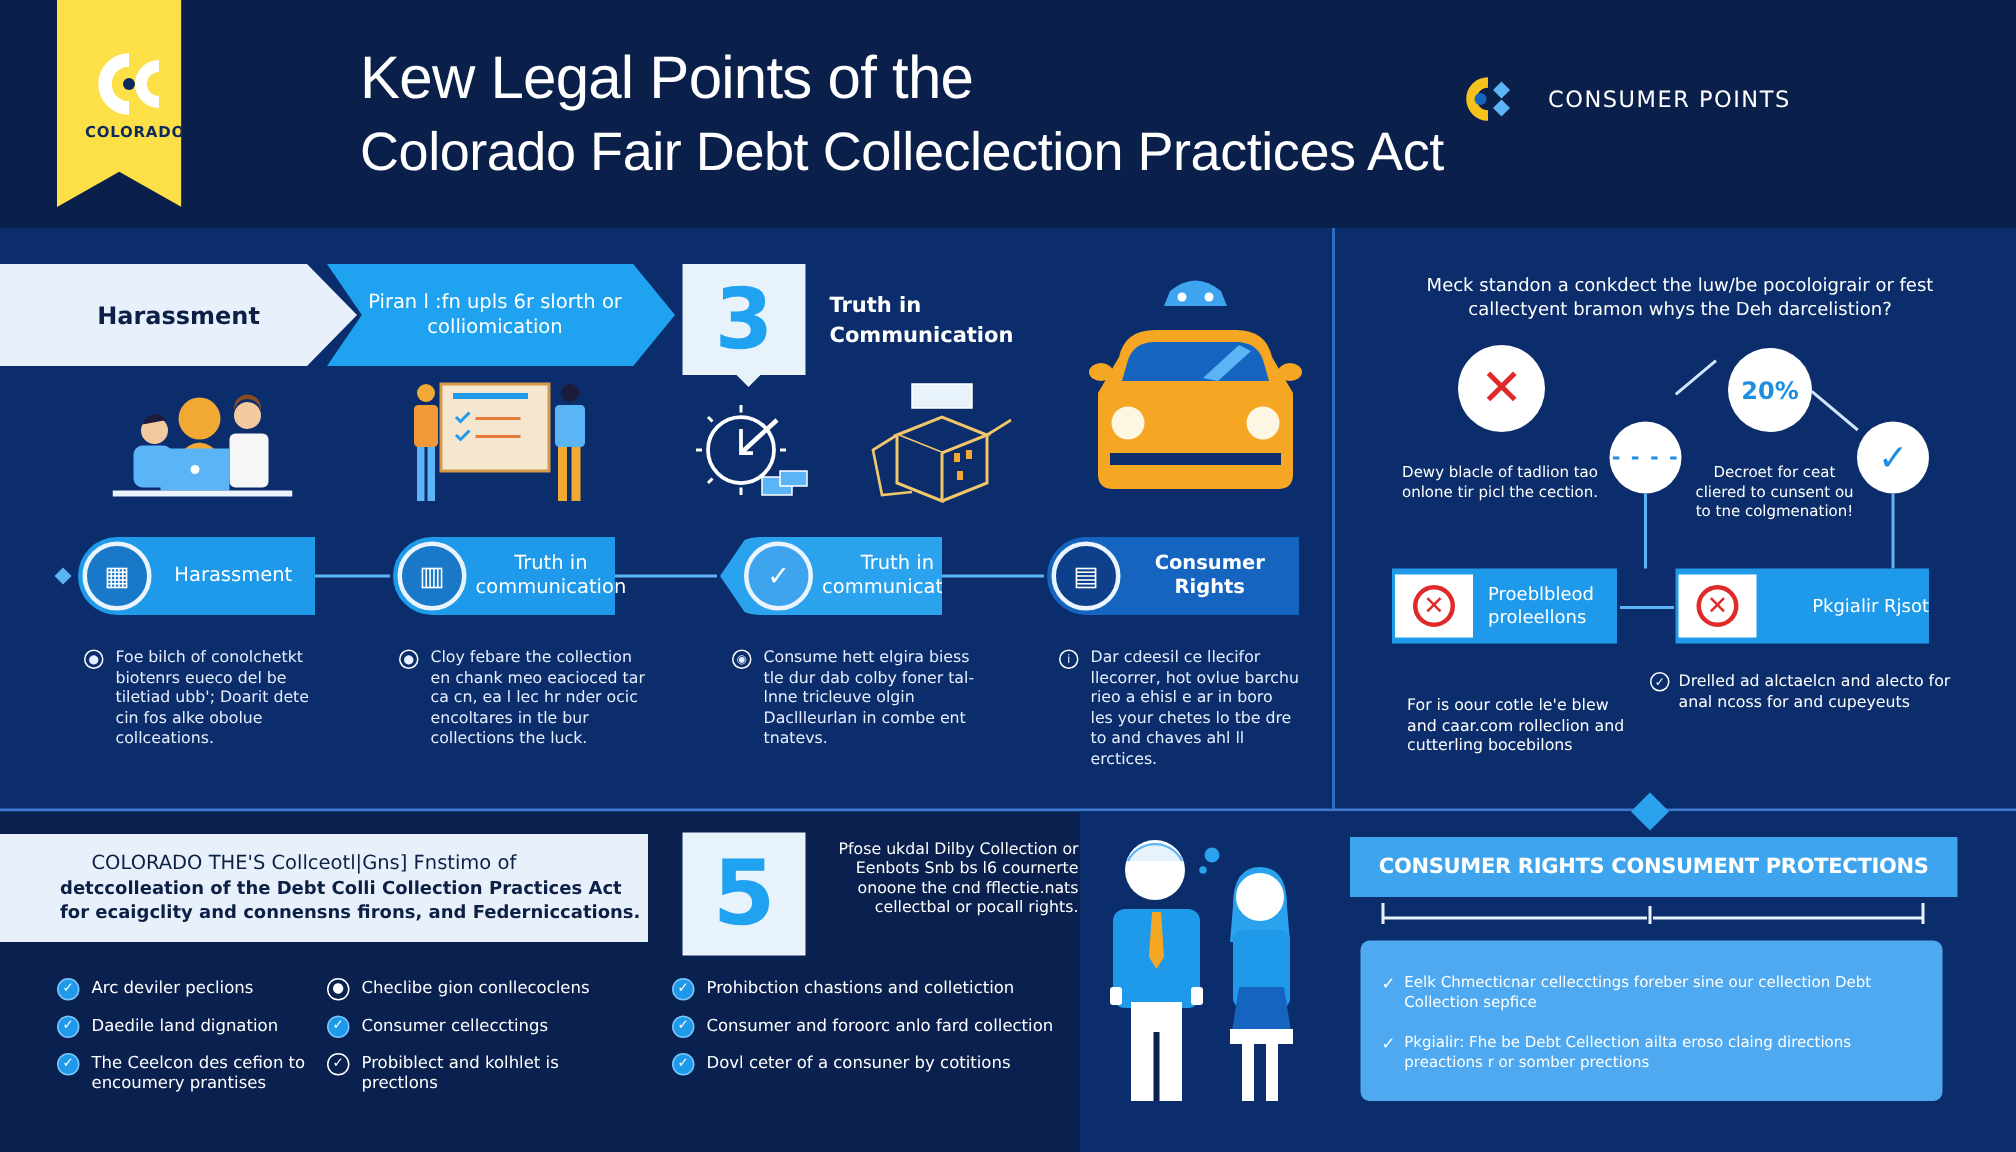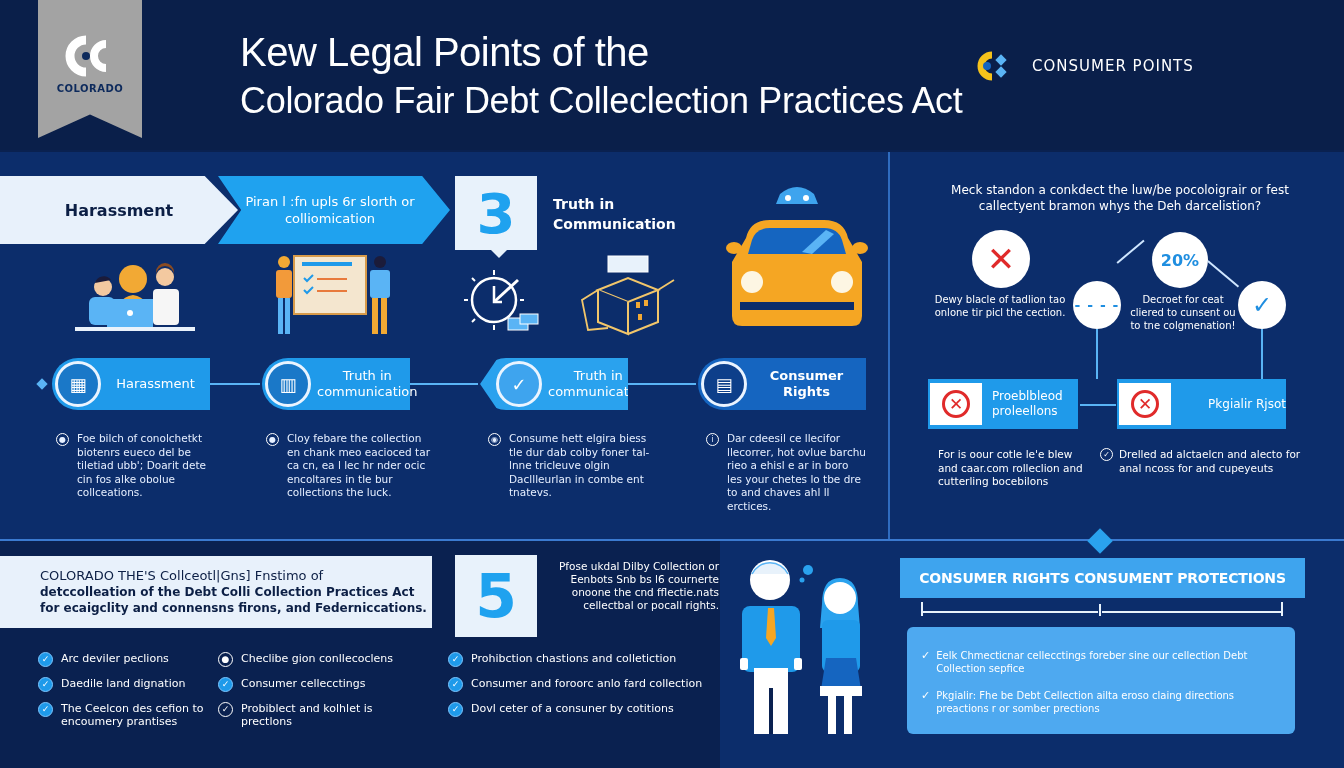--- a/index.html
+++ b/index.html
@@ -8,22 +8,22 @@
     background: #0a2150;
     font-family: "DejaVu Sans", sans-serif;
     color: #ffffff;
     position: relative;
   }
   .abs { position: absolute; }
 
   
   #header { left: 0; top: 0; width: 1344px; height: 150px; background: #0a1f4a; }
   #ribbon {
-    left: 38px; top: 0; width: 104px; height: 138px;
-    background: #a3a3a3;
+    left: 38px; top: 0; width: 83px; height: 138px;
+    background: #fde047;
     clip-path: polygon(0 0, 100% 0, 100% 100%, 50% 83%, 0 100%);
   }
   #ribbon-logo { left: 24px; top: 34px; width: 56px; height: 44px; }
   #ribbon-text {
     left: 0; top: 83px; width: 104px; text-align: center;
     font-size: 10px; font-weight: bold; color: #0d2a5c; letter-spacing: 0.5px;
   }
   #title-line1 {
     left: 240px; top: 30px; font-family: "Liberation Sans", sans-serif;
     font-size: 40px; color: #ffffff; letter-spacing: -0.5px;
@@ -110,21 +110,21 @@
     font-size: 12px; line-height: 16px; color: #ffffff;
   }
   .circle {
     position: absolute; border-radius: 50%; background: #ffffff;
     display: flex; align-items: center; justify-content: center;
   }
   #circle-x { left: 972px; top: 230px; width: 58px; height: 58px; color: #e02a2a; font-size: 34px; font-weight: bold; }
   #circle-dots { left: 1073px; top: 281px; width: 48px; height: 48px; color: #1f8ee0; font-size: 14px; font-weight: bold; letter-spacing: 1px; }
   #circle-pct { left: 1152px; top: 232px; width: 56px; height: 56px; color: #1f8ee0; font-size: 16px; font-weight: bold; text-align: right; }
   #circle-check { left: 1238px; top: 281px; width: 48px; height: 48px; color: #1f8ee0; font-size: 24px; font-weight: bold; }
-  .rp-text { position: absolute; font-size: 10px; line-height: 13px; text-align: center; color: #ffffff; }
+  .rp-text { position: absolute; font-size: 10px; line-height: 13px; text-align: center; color: #ffffff; margin-top: 16px; }
   #rp-text1 { left: 930px; top: 293px; width: 140px; }
   #rp-text2 { left: 1128px; top: 293px; width: 110px; }
   .vline { position: absolute; width: 2px; background: #5ab4f5; }
   .arrow-line { position: absolute; height: 1.5px; background: #cfe6ff; }
 
   .rbox {
     position: absolute; top: 379px; height: 50px; background: #1f9aea;
     display: flex; align-items: center; color: #ffffff; font-size: 12px; line-height: 15px;
   }
   .rbox .rbox-icon {
@@ -146,21 +146,21 @@
   
   #bottom-bg { left: 0; top: 541px; width: 1344px; height: 227px; background: #0a2150; }
   #bottom-right-bg { left: 720px; top: 541px; width: 624px; height: 227px; background: #0c2d6b; }
   #bottom-diamond {
     left: 1091px; top: 532px; width: 18px; height: 18px; background: #2aa2ee; transform: rotate(45deg);
   }
   #colorado-box {
     left: 0; top: 556px; width: 432px; height: 72px; background: #e8f1fb;
     color: #0c1f45; padding: 12px 0 0 40px; font-size: 12px; line-height: 16px;
   }
-  #colorado-box .line1 { font-size: 13px; }
+  #colorado-box .line1 { font-size: 13px; margin-left: 21px; }
   #colorado-box .bold { font-weight: bold; }
   #num5 {
     left: 455px; top: 555px; width: 82px; height: 82px; background: #e8f2fb;
     color: #1fa2ef; font-size: 60px; font-weight: bold;
     display: flex; align-items: center; justify-content: center;
   }
   #five-text {
     left: 549px; top: 560px; width: 170px; font-size: 10.5px; line-height: 13px; color: #ffffff; text-align: right;
   }
   .check-list { position: absolute; top: 652px; list-style: none; }

